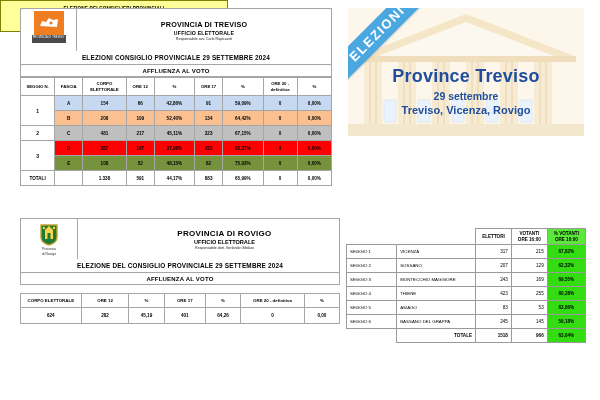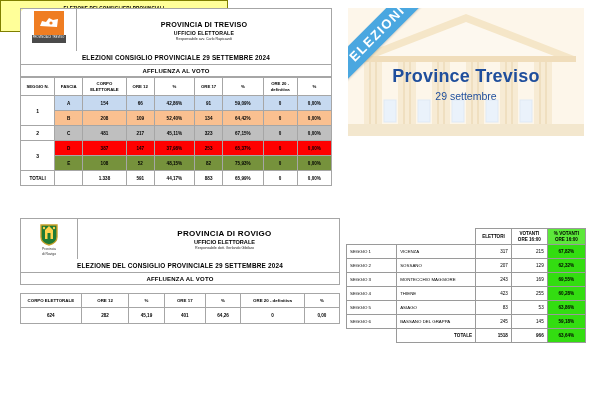--- a/index.html
+++ b/index.html
@@ -60,21 +60,21 @@
   
   #banner{left:348px;top:8px;width:236px;height:128px;overflow:hidden;
       background:linear-gradient(#fdf6ea,#fbf1e2);}
   #banner svg.bg{position:absolute;left:0;top:0;}
   .ribbon{position:absolute;left:-46px;top:14px;width:150px;padding:4px 0;
       background:#4aa7e0;color:#fff;text-align:center;font-weight:bold;
       font-size:13px;letter-spacing:1.5px;transform:rotate(-45deg);
       box-shadow:0 1px 2px rgba(0,0,0,.15);}
   .bn-text{position:absolute;left:0;right:0;top:58px;text-align:center;color:#1f4e9c;}
   .bn-1{font-size:18px;font-weight:bold;letter-spacing:.2px;}
-  .bn-2{font-size:10.5px;font-weight:normal;margin-top:3px;}
+  .bn-2{font-size:10.5px;font-weight:bold;margin-top:3px;}
   .bn-3{font-size:11px;font-weight:bold;margin-top:2px;}
 
   
   #note{left:352px;top:168px;width:228px;background:#ffff99;border:1px solid #7f7f00;
       text-align:center;padding:5px 2px;box-sizing:border-box;}
   #note div{font-size:4.6px;font-weight:bold;line-height:6.5px;letter-spacing:.2px;}
 
   
   #vicenza{left:346px;top:228px;width:240px;}
   #vi-table{border-collapse:collapse;width:100%;table-layout:fixed;}
@@ -304,20 +304,21 @@
         <rect x="104" y="92" width="12" height="22"></rect>
           <rect x="138" y="92" width="12" height="22"></rect>
         <rect x="172" y="92" width="12" height="22"></rect>
       </g>
       <rect x="0" y="116" width="236" height="12" fill="#f3e7ce"></rect>
     </svg>
     <div class="ribbon">ELEZIONI</div>
     <div class="bn-text">
       <div class="bn-1">Province Treviso</div>
       <div class="bn-2">29 settembre</div>
+      <div class="bn-3">Treviso, Vicenza, Rovigo</div>
     </div>
   </div>
 
   <div id="note">
     <div>ELEZIONE DEI CONSIGLIERI PROVINCIALI</div>
     <div>29 SETTEMBRE 2024</div>
     <div>AFFLUENZA AI SEGGI ALLE ORE 16:00</div>
   </div>
 
   <div class="card" id="vicenza">

